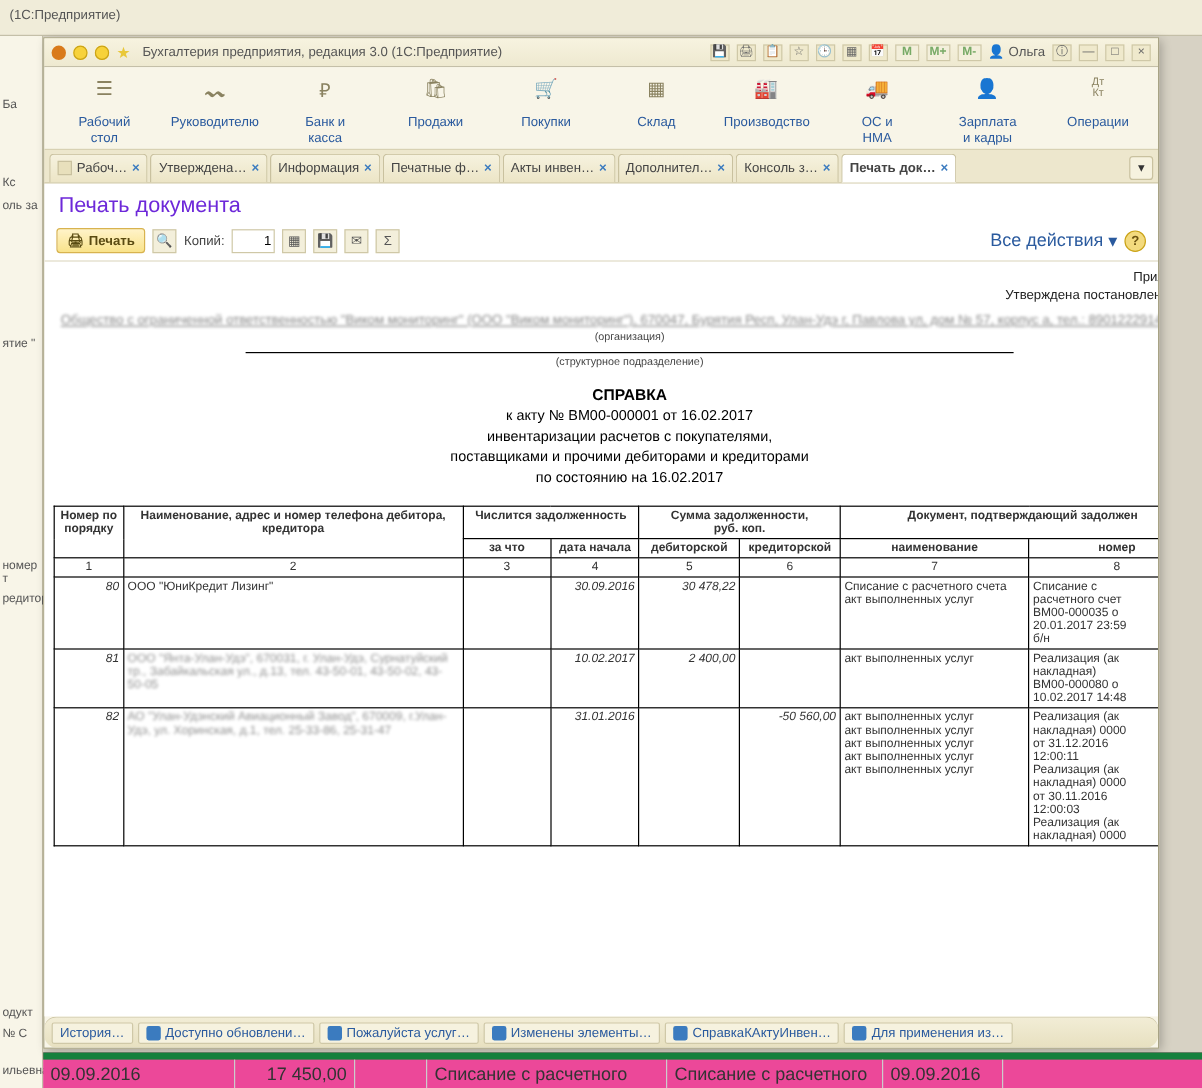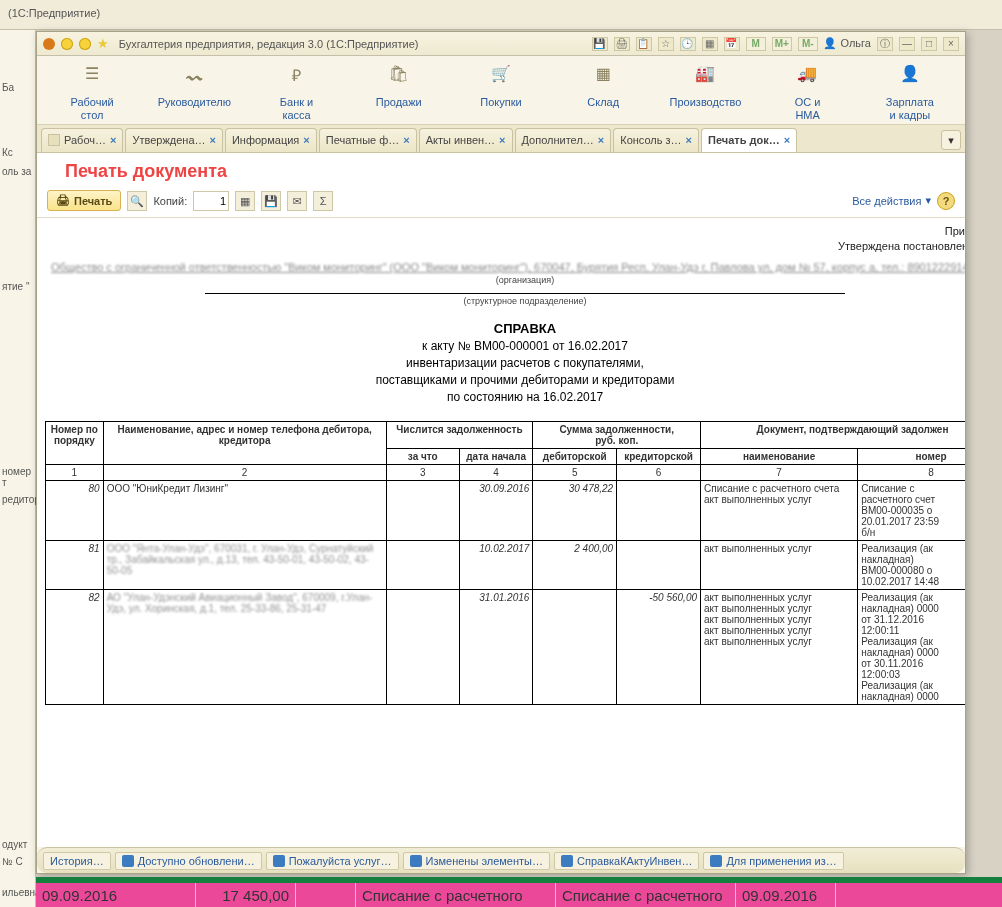--- a/index.html
+++ b/index.html
@@ -30,28 +30,28 @@
   .tool-label { font-size: 11px; color: #2a5a9e; text-align: center; margin-top: 14px; line-height: 1.2; white-space: pre-line; }
 
   .tabs { display: flex; align-items: center; background: #ede7cd; border-bottom: 1px solid #c9c19f; padding: 2px 4px 0; gap: 2px; height: 28px; }
   .tab { display: flex; align-items: center; gap: 4px; background: linear-gradient(#f6f2df,#ece5c6); border: 1px solid #c9c19f; border-bottom: none; border-radius: 4px 4px 0 0; padding: 3px 6px; font-size: 11px; color: #444; height: 24px; }
   .tab.active { background: #fff; font-weight: bold; }
   .tab .x { color: #3b7bbf; font-weight: bold; cursor: pointer; font-size: 11px; }
   .tab-ico { width: 12px; height: 12px; background: #e8e0bc; border: 1px solid #c9c19f; }
   .tabs .dd { margin-left: auto; width: 20px; height: 20px; border: 1px solid #c9c19f; background: #f6f2df; text-align: center; line-height: 18px; border-radius: 3px; }
 
   .content { flex: 1; background: #fff; display: flex; flex-direction: column; overflow: hidden; }
-  .doc-title { color: #ef4444; font-size: 18px; font-weight: bold; padding: 8px 28px 6px; }
+  .doc-title { color: #6d28d9; font-size: 18px; font-weight: normal; padding: 8px 12px 6px; }
   .actionbar { display: flex; align-items: center; gap: 6px; padding: 2px 10px 6px; border-bottom: 1px solid #e0dbc5; }
   .print-btn { display: inline-flex; align-items: center; gap: 4px; border: 1px solid #d8b34f; background: linear-gradient(#fff3c9,#f9e38b); border-radius: 3px; padding: 3px 8px; color: #5a4b12; font-weight: bold; font-size: 11px; cursor: pointer; }
   .ab-ico { width: 20px; height: 20px; border: 1px solid #cfc8a7; background: #f3efdb; text-align: center; line-height: 18px; font-size: 11px; color: #555; cursor: pointer; }
   .copies-lbl { font-size: 11px; color: #444; }
   .copies-input { width: 36px; height: 20px; border: 1px solid #cfc8a7; text-align: right; padding-right: 2px; font-size: 11px; }
   .spacer { flex: 1; }
-  .all-actions { font-size: 11px; color: #2a5a9e; cursor: pointer; display: flex; align-items: center; gap: 4px; }
+  .all-actions { font-size: 15px; color: #2a5a9e; cursor: pointer; display: flex; align-items: center; gap: 4px; }
   .qm { width: 18px; height: 18px; border-radius: 50%; background: #f3da7e; border: 1px solid #caa318; text-align: center; line-height: 16px; color: #6b5210; font-weight: bold; }
 
   .doc-area { flex: 1; overflow: auto; padding: 6px 0 0 8px; }
   .doc-inner { width: 960px; }
   .approv { text-align: right; font-size: 11px; color: #222; padding-right: 8px; }
   .approv div { line-height: 1.3; }
   .org-line { font-size: 11px; color: #222; margin-top: 8px; padding: 0 6px; text-decoration: underline; filter: blur(1.2px); opacity: .55; }
   .org-cap { font-size: 9px; color: #444; text-align: center; margin-top: 2px; }
   .subdiv-line { border-bottom: 1px solid #000; margin: 8px 160px 2px; height: 1px; }
   .spravka { text-align: center; margin-top: 14px; font-size: 12px; color: #000; line-height: 1.4; }
@@ -147,20 +147,25 @@
       </div>
     <div class="tool-item">
         <div class="tool-ico">🚚</div>
         <div class="tool-label">ОС и
 НМА</div>
       </div>
     <div class="tool-item">
         <div class="tool-ico">👤</div>
         <div class="tool-label">Зарплата
 и кадры</div>
+      </div>
+    <div class="tool-item">
+        <div class="tool-ico" style="font-size:9px;line-height:1">Дт
+Кт</div>
+        <div class="tool-label">Операции</div>
       </div>
   </div>
 
   <div class="tabs">
     <div class="tab">
         <span class="tab-ico"></span>
         <span>Рабоч…</span>
         <span class="x">×</span>
       </div>
     <div class="tab">

